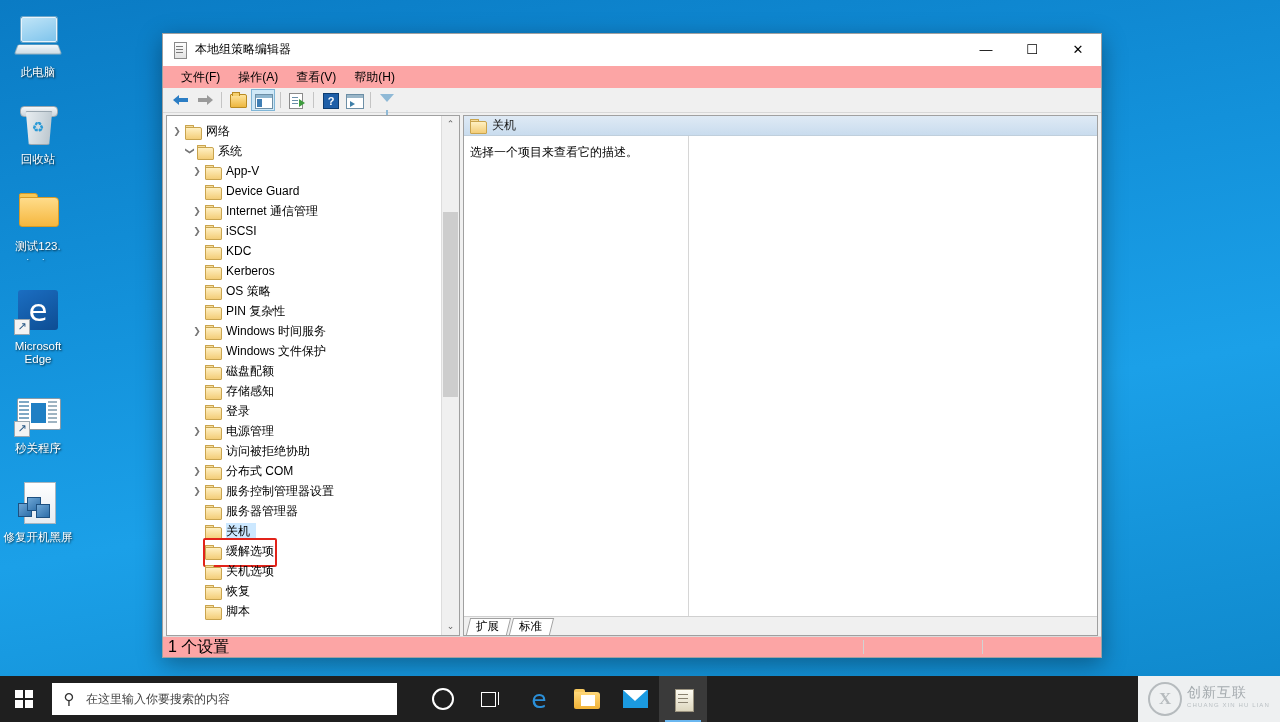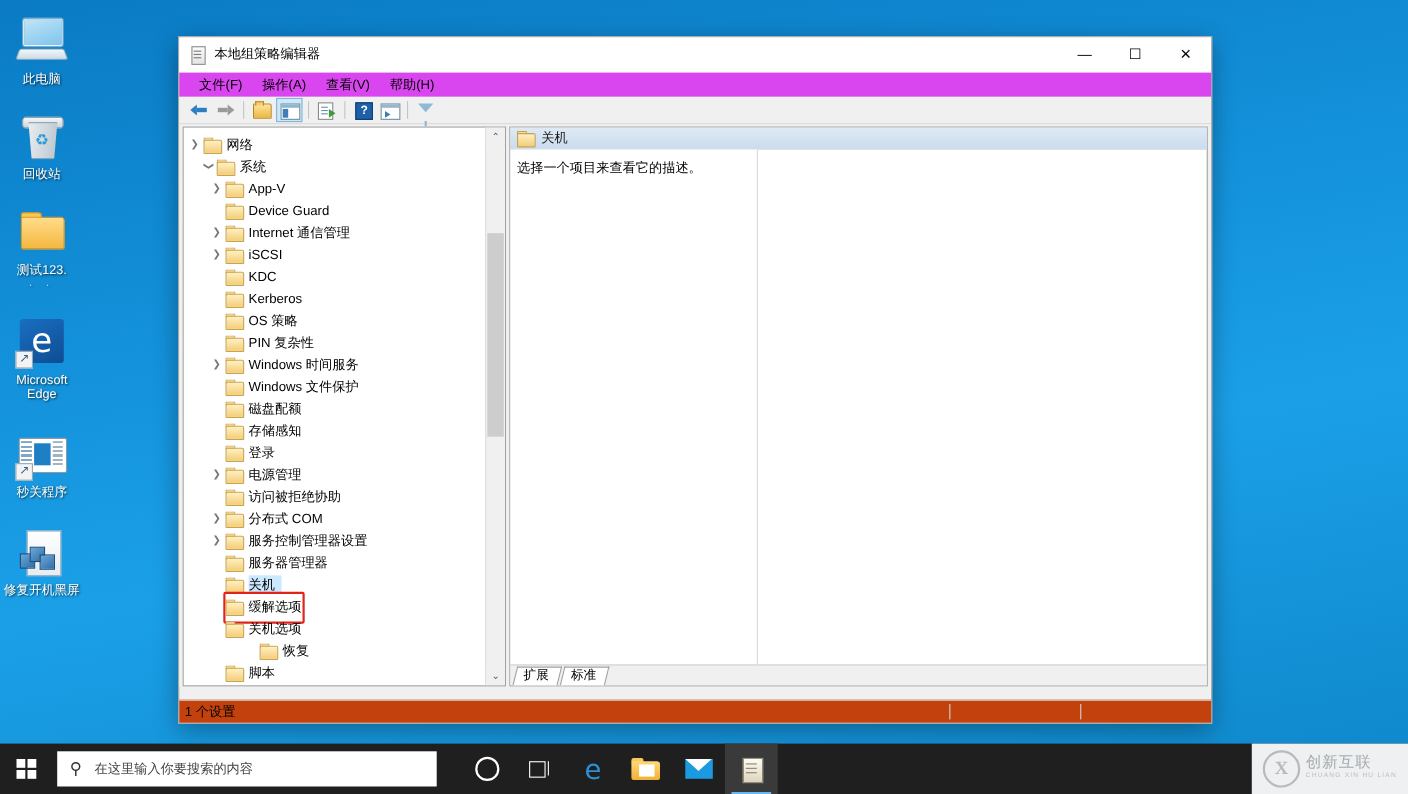--- a/index.html
+++ b/index.html
@@ -159,21 +159,21 @@
   .title-ic .l1{top:4px}.title-ic .l2{top:7px}.title-ic .l3{top:10px}
   .title-text { font-size:12px; color:#000; flex:1 1 auto; }
   .win-btns { display:flex; height:31px; }
   .win-btn {
     width:46px; height:31px;
     display:flex; align-items:center; justify-content:center;
     color:#000; font-size:13px;
   }
 
   .menubar {
-    height:22px; background:#d946ef;
+    height:22px; background:#fca5a5;
     display:flex; align-items:center; padding-left:9px;
     flex:0 0 auto;
   }
   .menu-item {
     padding:3px 9px; font-size:12px; color:#000;
   }
 
   .toolbar {
     height:24px; background:#f0f0f0;
     display:flex; align-items:center; padding:0 6px;
@@ -395,22 +395,22 @@
     font-size:11.5px; color:#000;
     background:#fff;
     border:1px solid #a0a0a0; border-bottom:none;
     transform: skewX(-14deg);
     margin-right:2px;
   }
   .tab span { display:inline-block; transform: skewX(14deg); }
 
   .statusbar {
     height:20px; flex:0 0 auto;
-    background:#c2410c; border-top:1px solid #dcdcdc;
-    display:flex; align-items:center; font-size:12px;margin-top:12px;
+    background:#fca5a5; border-top:1px solid #dcdcdc;
+    display:flex; align-items:center; font-size:16px;
   }
   .sb-main { flex:1 1 auto; padding-left:5px; }
   .sb-cell { width:118px; height:14px; border-left:1px solid #d2d2d2; }
 
   
   #taskbar {
     position:absolute; left:0; bottom:0;
     width:1280px; height:46px;
     background:#1f1f1f;
     display:flex; align-items:center;
@@ -806,21 +806,21 @@
               <span class="tlabel">缓解选项</span>
             </div>
             <div class="tnode" style="padding-left: 22px;">
               <div class="twist"></div>
               <div class="tfold">
                 <div class="ft"></div>
                 <div class="fb"></div>
               </div>
               <span class="tlabel">关机选项</span>
             </div>
-            <div class="tnode" style="padding-left: 22px; margin-left: 31px;">
+            <div class="tnode" style="padding-left: 22px;">
               <div class="twist"></div>
               <div class="tfold">
                 <div class="ft"></div>
                 <div class="fb"></div>
               </div>
               <span class="tlabel">恢复</span>
             </div>
             <div class="tnode" style="padding-left: 22px;">
               <div class="twist"></div>
               <div class="tfold">

